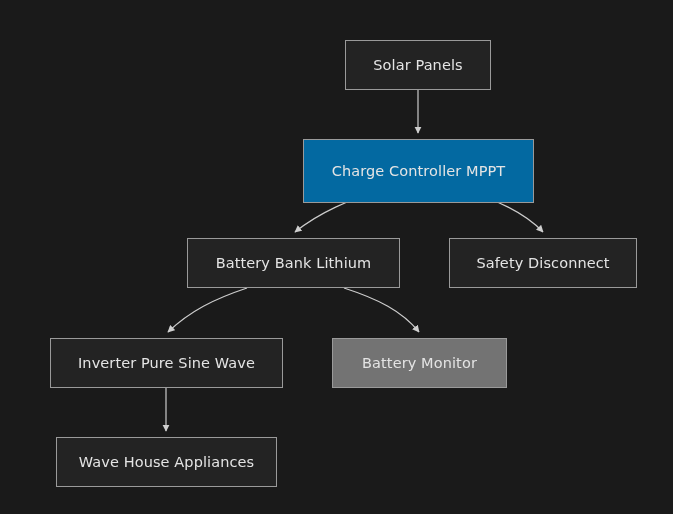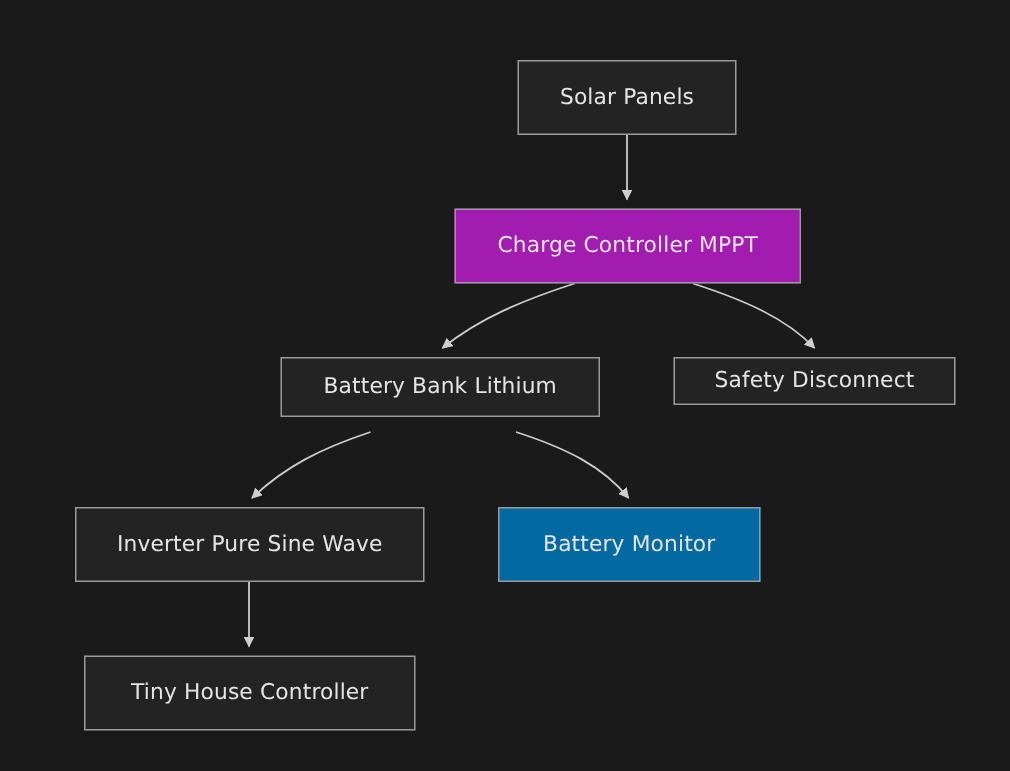--- a/index.html
+++ b/index.html
@@ -61,33 +61,33 @@
         <path d="M 247,288 C 214,299 190,311 168,332" fill="none" stroke="#cccccc" stroke-width="1.2" marker-end="url(#arrowhead)"></path>
         <path d="M 344,288 C 378,299 402,311 419,332" fill="none" stroke="#cccccc" stroke-width="1.2" marker-end="url(#arrowhead)"></path>
         <path d="M 166,388 L 166,431" fill="none" stroke="#cccccc" stroke-width="1.2" marker-end="url(#arrowhead)"></path>
       </g>
   </svg>
 
   <div id="nodes-group">
       <div class="node" style="left: 345px; top: 40px; width: 146px; height: 50px; background: rgb(35, 35, 35); border-color: rgb(154, 154, 154); text-align: center;">
         <span class="node-label" style="color: rgb(228, 228, 228);">Solar Panels</span>
       </div>
-      <div class="node" style="left: 303px; top: 139px; width: 231px; height: 50px; background: #a21caf; border-color: rgb(154, 154, 154);">
+      <div class="node" style="left: 303px; top: 139px; width: 231px; height: 64px; background: #0369a1; border-color: rgb(154, 154, 154);">
         <span class="node-label" style="color: rgb(228, 228, 228);">Charge Controller MPPT</span>
       </div>
-      <div class="node" style="left: 187px; top: 238px; width: 213px; height: 40px; background: rgb(35, 35, 35); border-color: rgb(154, 154, 154);">
+      <div class="node" style="left: 187px; top: 238px; width: 213px; height: 50px; background: rgb(35, 35, 35); border-color: rgb(154, 154, 154);">
         <span class="node-label" style="color: rgb(228, 228, 228);">Battery Bank Lithium</span>
       </div>
-      <div class="node" style="left: 449px; top: 238px; width: 188px; height: 32px; background: rgb(35, 35, 35); border-color: rgb(154, 154, 154);">
+      <div class="node" style="left: 449px; top: 238px; width: 188px; height: 50px; background: rgb(35, 35, 35); border-color: rgb(154, 154, 154);">
         <span class="node-label" style="color: rgb(228, 228, 228);">Safety Disconnect</span>
       </div>
       <div class="node" style="left: 50px; top: 338px; width: 233px; height: 50px; background: rgb(35, 35, 35); border-color: rgb(154, 154, 154); text-align: center;">
         <span class="node-label" style="color: rgb(228, 228, 228);">Inverter Pure Sine Wave</span>
       </div>
-      <div class="node" style="left: 332px; top: 338px; width: 175px; height: 50px; background: #0369a1; border-color: rgb(154, 154, 154);">
+      <div class="node" style="left: 332px; top: 338px; width: 175px; height: 50px; background: #737373; border-color: rgb(154, 154, 154);">
         <span class="node-label" style="color: rgb(228, 228, 228);">Battery Monitor</span>
       </div>
       <div class="node" style="left: 56px; top: 437px; width: 221px; height: 50px; background: rgb(35, 35, 35); border-color: rgb(154, 154, 154);">
-        <span class="node-label" style="color: rgb(228, 228, 228);">Tiny House Controller</span>
+        <span class="node-label" style="color: rgb(228, 228, 228);">Wave House Appliances</span>
       </div>
     </div>
 
 </div>
 
 </body></html>

